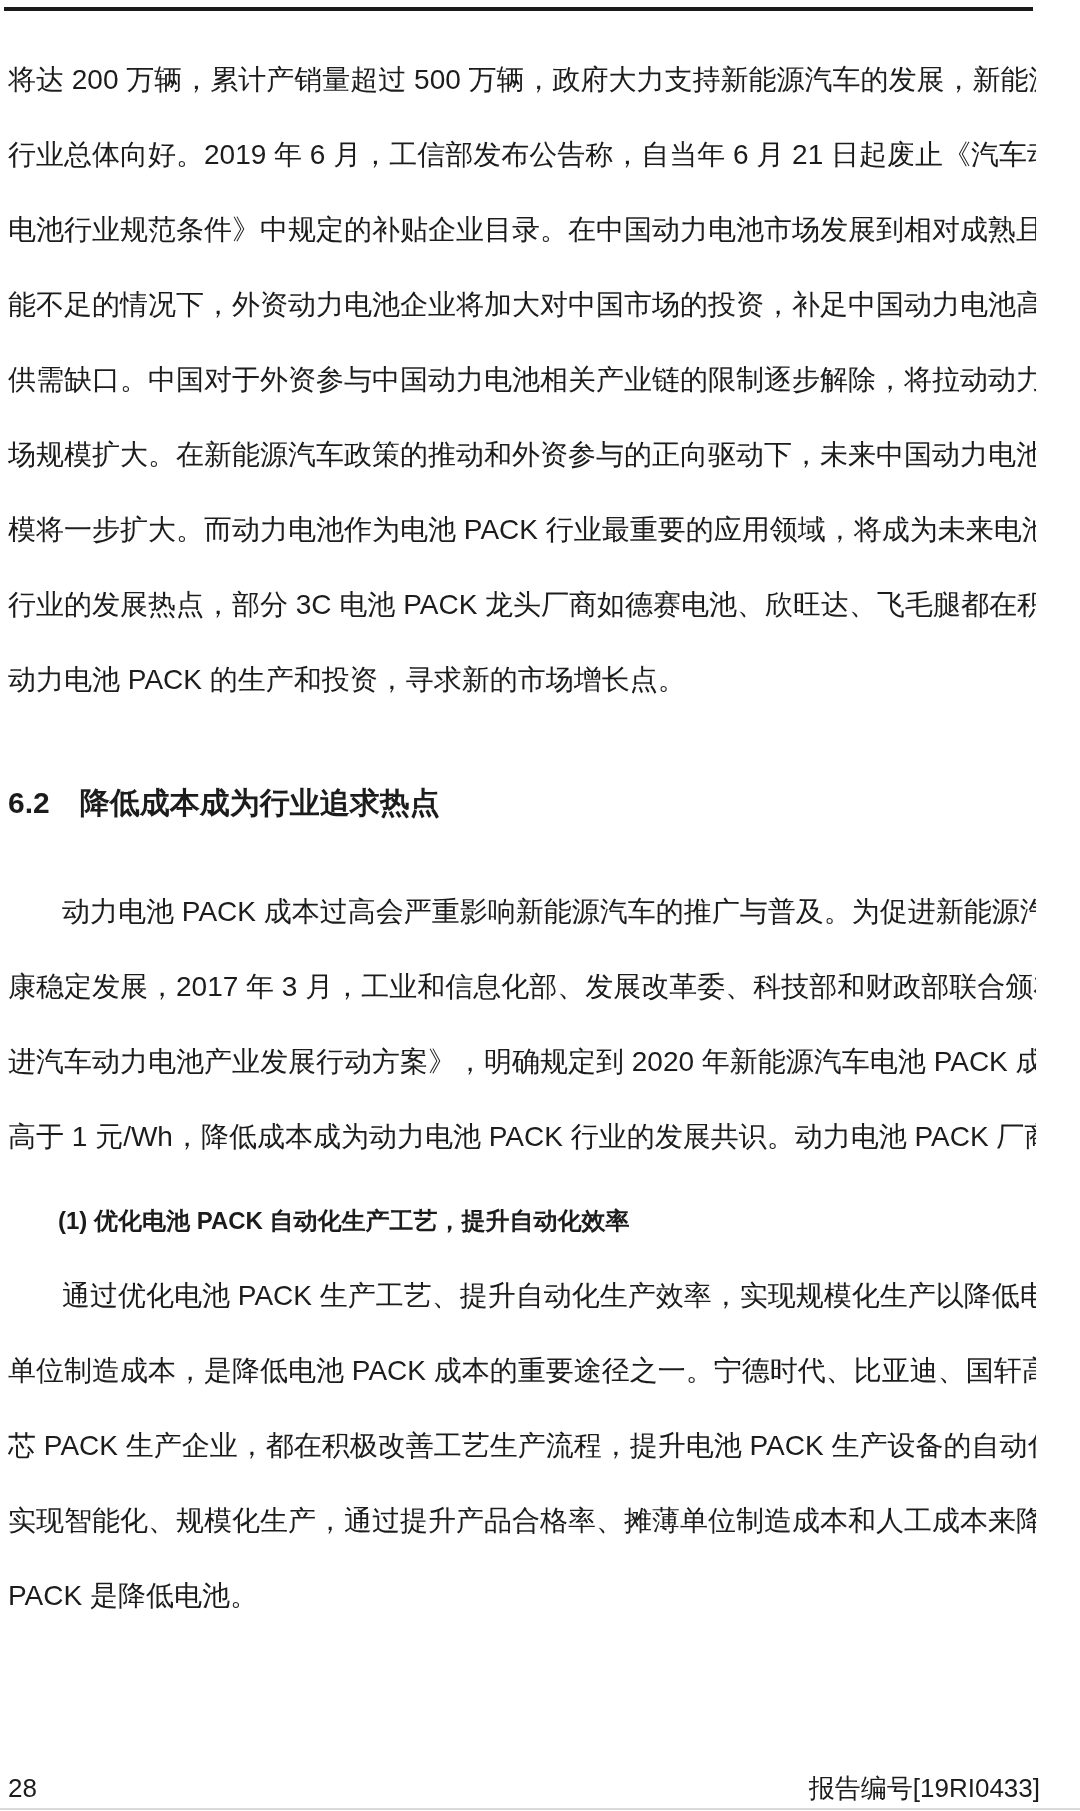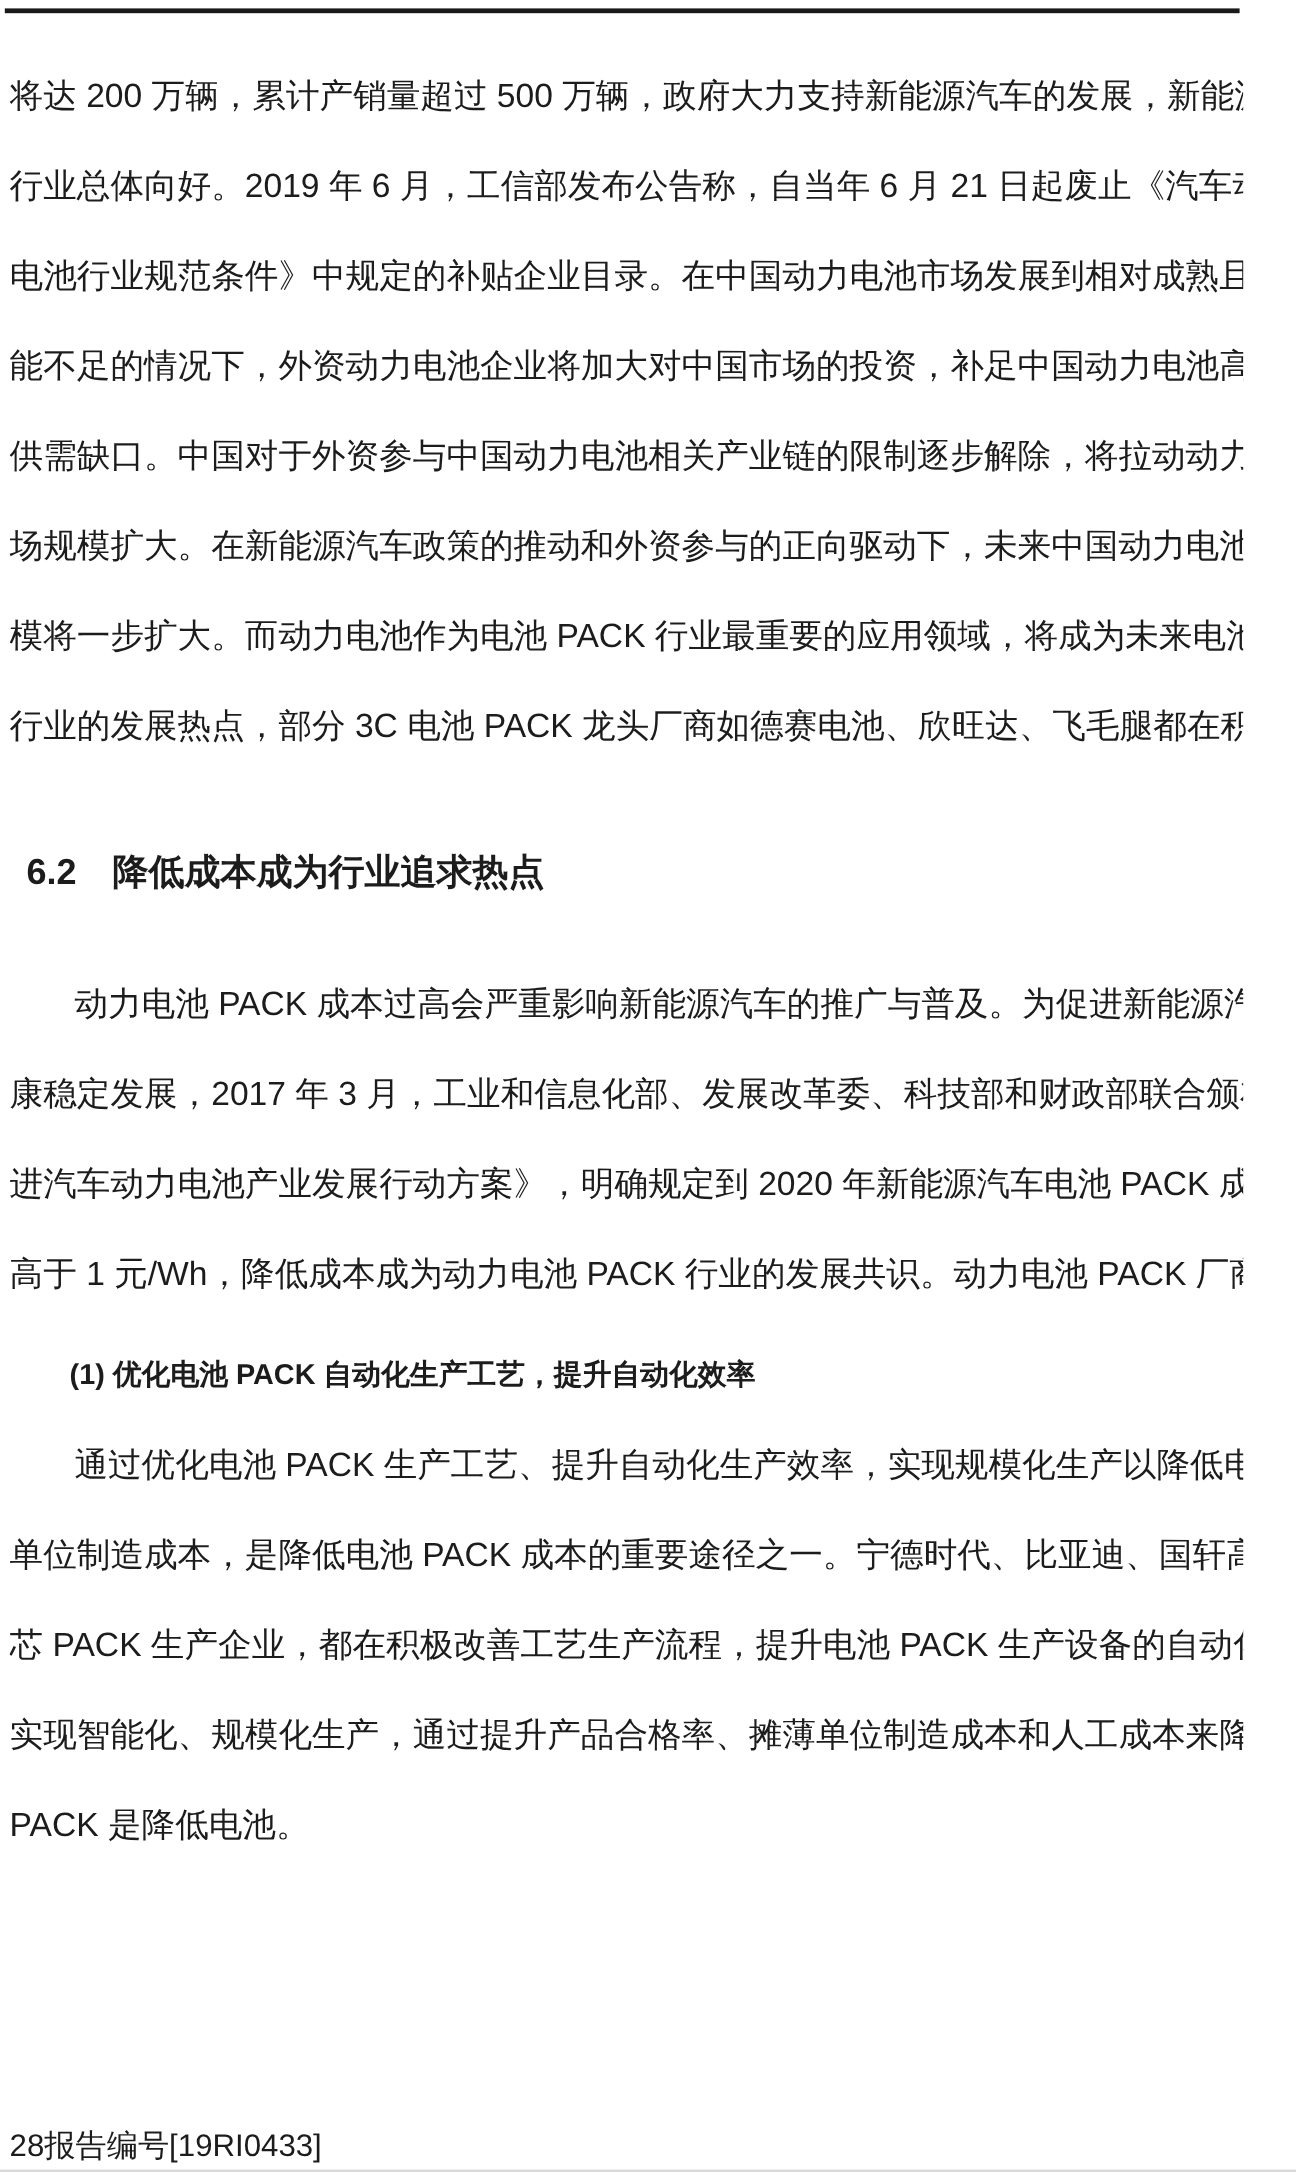--- a/index.html
+++ b/index.html
@@ -43,40 +43,40 @@
     overflow: hidden;
   }
   .indent { text-indent: 54px; }
   .section-heading {
     margin-top: 48px;
     height: 75px;
     line-height: 75px;
     font-weight: 700;
     font-size: 30px;
     overflow: hidden;
-    margin-left: 14px;
   }
   .section-heading .h-num { display: inline-block; margin-right: 30px; }
   .para-2 { margin-top: 34px; }
   .sub-heading {
     margin-top: 9px;
     height: 75px;
     line-height: 75px;
     font-weight: 700;
     font-size: 24px;
     padding-left: 50px;
     overflow: hidden;
   }
   .footer {
     position: absolute;
     top: 1768px;
     left: 8px;
     right: 40px;
     height: 40px;
     display: flex;
+    justify-content: space-between;
     align-items: center;
     font-size: 26px;
     color: #1c1c1c;
   }
   .footer-rule {
     position: absolute;
     top: 1808px;
     left: 0;
     width: 1080px;
     height: 2px;
@@ -94,20 +94,21 @@
 
     <div>
       <div class="line">将达 200 万辆，累计产销量超过 500 万辆，政府大力支持新能源汽车的发展，新能源汽车</div>
       <div class="line">行业总体向好。2019 年 6 月，工信部发布公告称，自当年 6 月 21 日起废止《汽车动力蓄</div>
       <div class="line">电池行业规范条件》中规定的补贴企业目录。在中国动力电池市场发展到相对成熟且高端产</div>
       <div class="line">能不足的情况下，外资动力电池企业将加大对中国市场的投资，补足中国动力电池高端产能</div>
       <div class="line">供需缺口。中国对于外资参与中国动力电池相关产业链的限制逐步解除，将拉动动力电池市</div>
       <div class="line">场规模扩大。在新能源汽车政策的推动和外资参与的正向驱动下，未来中国动力电池市场规</div>
       <div class="line">模将一步扩大。而动力电池作为电池 PACK 行业最重要的应用领域，将成为未来电池 PACK</div>
       <div class="line">行业的发展热点，部分 3C 电池 PACK 龙头厂商如德赛电池、欣旺达、飞毛腿都在积极布局</div>
+      <div class="line-last">动力电池 PACK 的生产和投资，寻求新的市场增长点。</div>
     </div>
 
     <div class="section-heading">
       <span class="h-num">6.2</span><span>降低成本成为行业追求热点</span>
     </div>
 
     <div class="para-2">
       <div class="line indent">动力电池 PACK 成本过高会严重影响新能源汽车的推广与普及。为促进新能源汽车健</div>
       <div class="line">康稳定发展，2017 年 3 月，工业和信息化部、发展改革委、科技部和财政部联合颁布《促</div>
       <div class="line">进汽车动力电池产业发展行动方案》，明确规定到 2020 年新能源汽车电池 PACK 成本不得</div>

